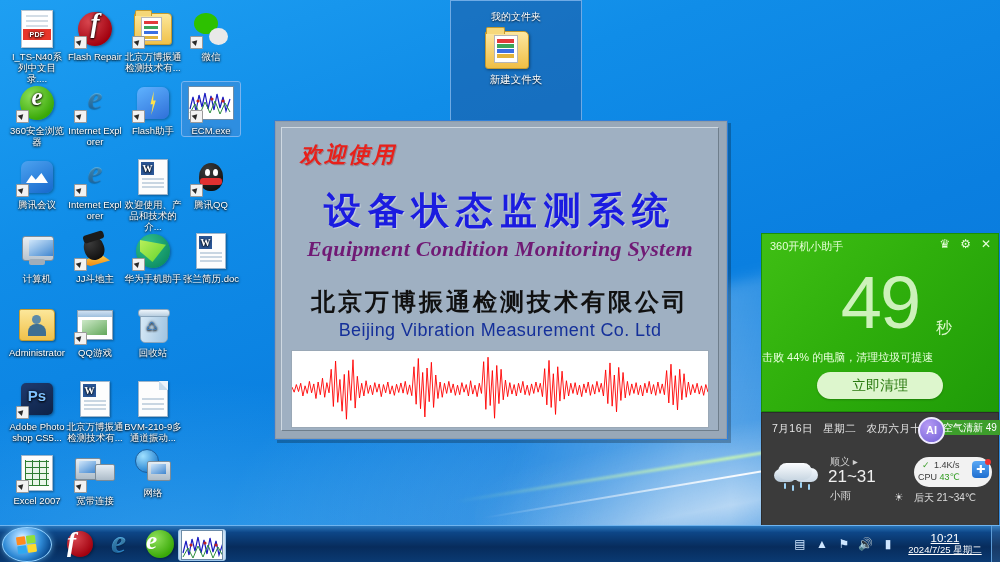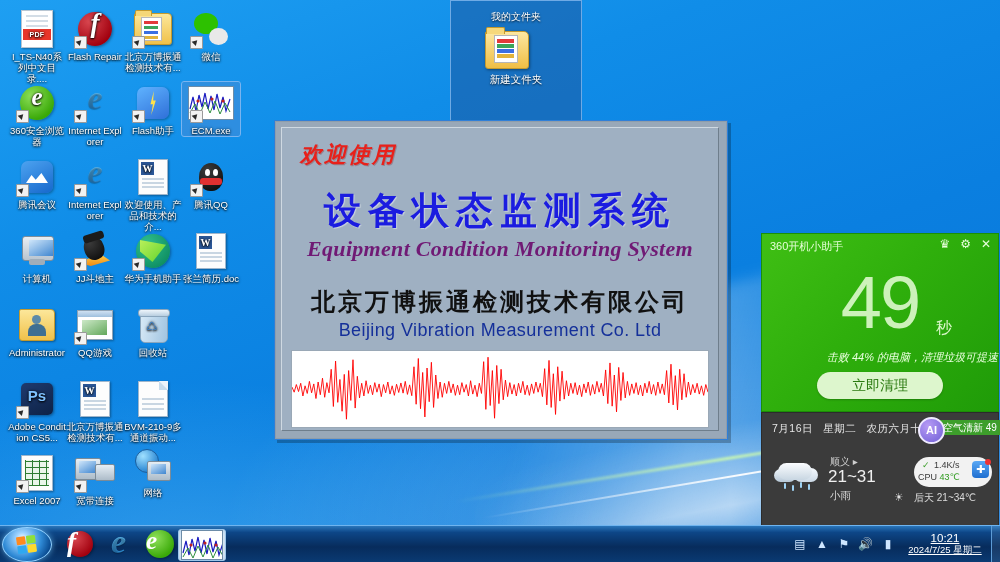--- a/index.html
+++ b/index.html
@@ -248,21 +248,21 @@
   }
   #w360 .hdr{position:absolute;left:8px;top:5px;color:#e6ffd9;font-size:11px;}
   #w360 .tools{position:absolute;right:7px;top:4px;display:flex;gap:10px;align-items:center;}
   #w360 .tools span{color:#e8ffdd;font-size:12px;line-height:12px;cursor:pointer;}
   #w360 .num{
     position:absolute;left:0;right:0;top:26px;text-align:center;
     color:#d9f7c8;font:300 74px "Liberation Sans",sans-serif;letter-spacing:-2px;
     opacity:.93;
   }
   #w360 .unit{position:absolute;right:46px;top:84px;color:#d9f7c8;font-size:16px;}
-  #w360 .sub{position:absolute;left:0;right:0;top:116px;text-align:right;color:#e9ffdd;font-size:11px;font-style:italic;}
+  #w360 .sub{position:absolute;left:0;right:0;top:116px;text-align:left;color:#e9ffdd;font-size:11px;}
   #w360 .btn{
     position:absolute;left:50%;top:138px;transform:translateX(-50%);
     width:126px;height:27px;border-radius:14px;background:#ddf6cd;color:#2b7a10;
     font-size:14px;text-align:center;line-height:27px;cursor:pointer;
     box-shadow:0 1px 2px rgba(0,0,0,.22);
   }
 
   
   #wwx{
     position:absolute;left:761px;top:412px;width:236px;height:115px;
@@ -536,21 +536,21 @@
           <span class="rec">♺</span>
         </div>
       </div>
       <span class="lbl">回收站</span>
     </div>
     <div class="dicon" style="left: 8px; top: 374px;">
       <div class="glyph">
         <div class="ic-ps"></div>
         <span class="shortcut-arrow"></span>
       </div>
-      <span class="lbl">Adobe Condition CS5...</span>
+      <span class="lbl">Adobe Photoshop CS5...</span>
     </div>
     <div class="dicon" style="left: 66px; top: 374px;">
       <div class="glyph">
         <div class="ic-word">
           <span class="w">W</span>
           <span class="ln" style="top:18px"></span>
           <span class="ln" style="top:22px"></span>
           <span class="ln" style="top:26px"></span>
         </div>
       </div>

